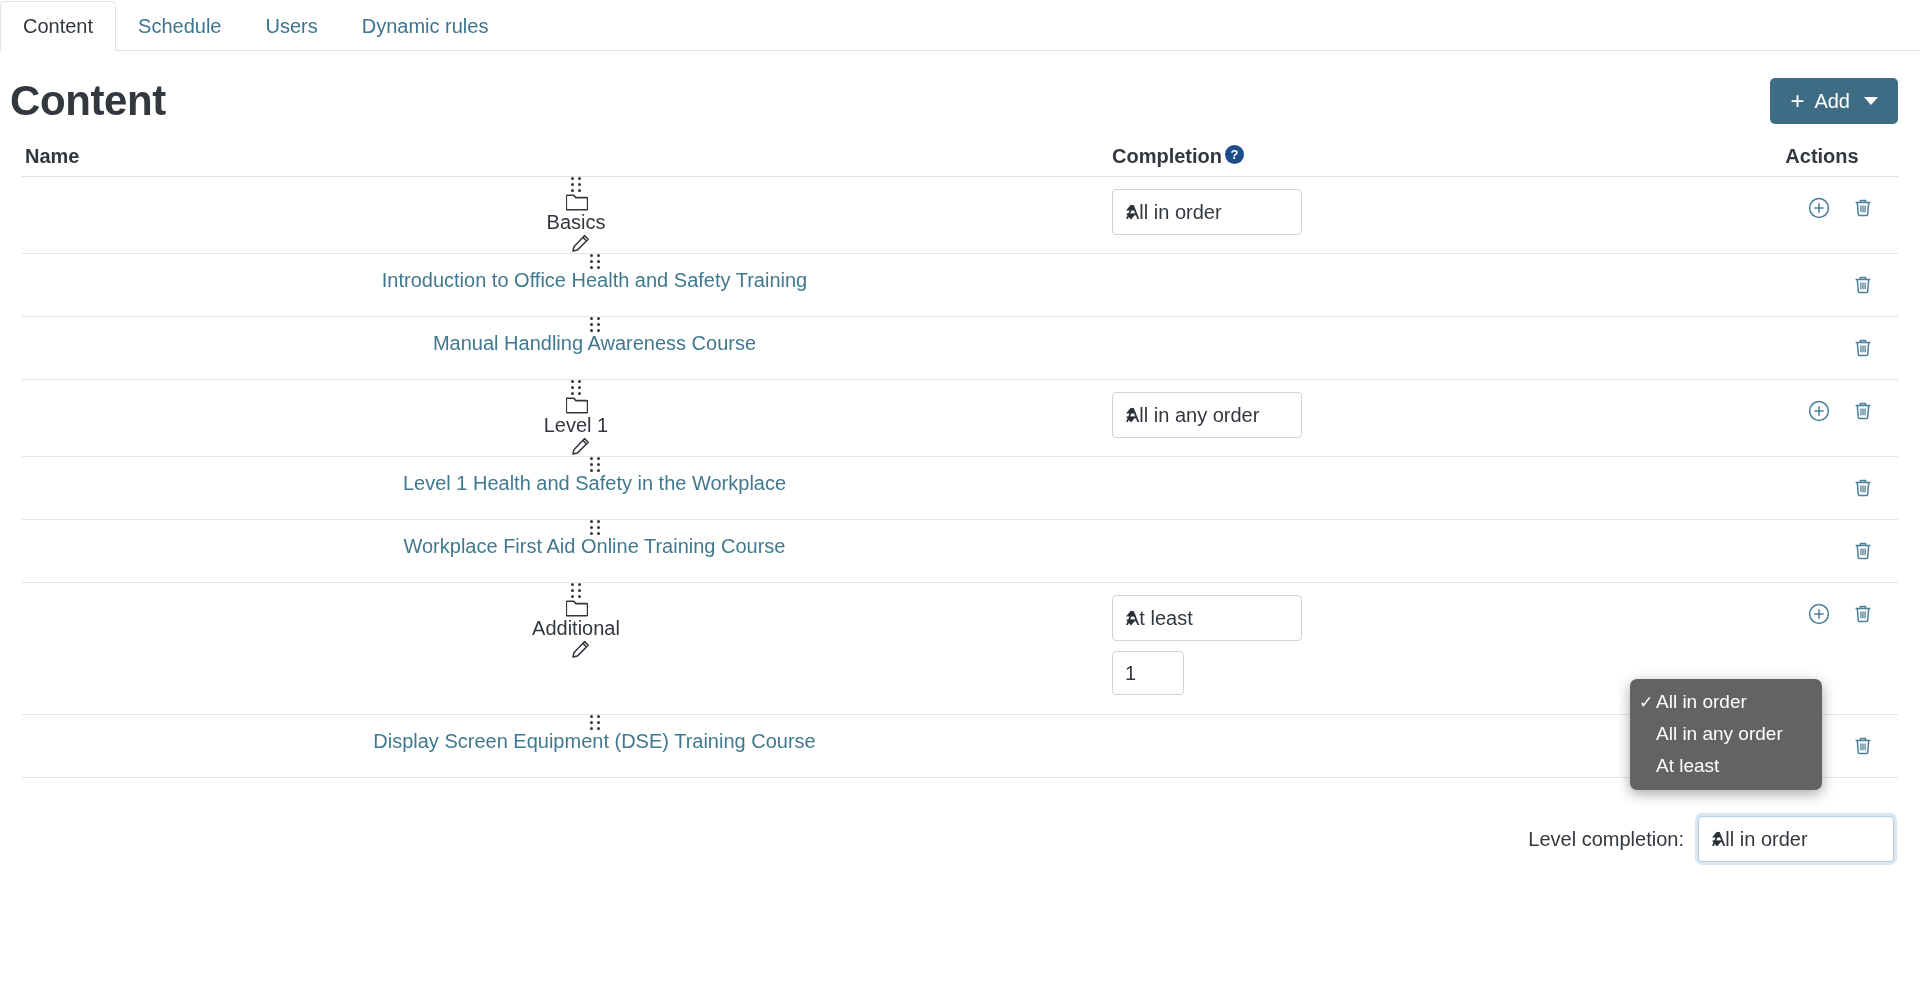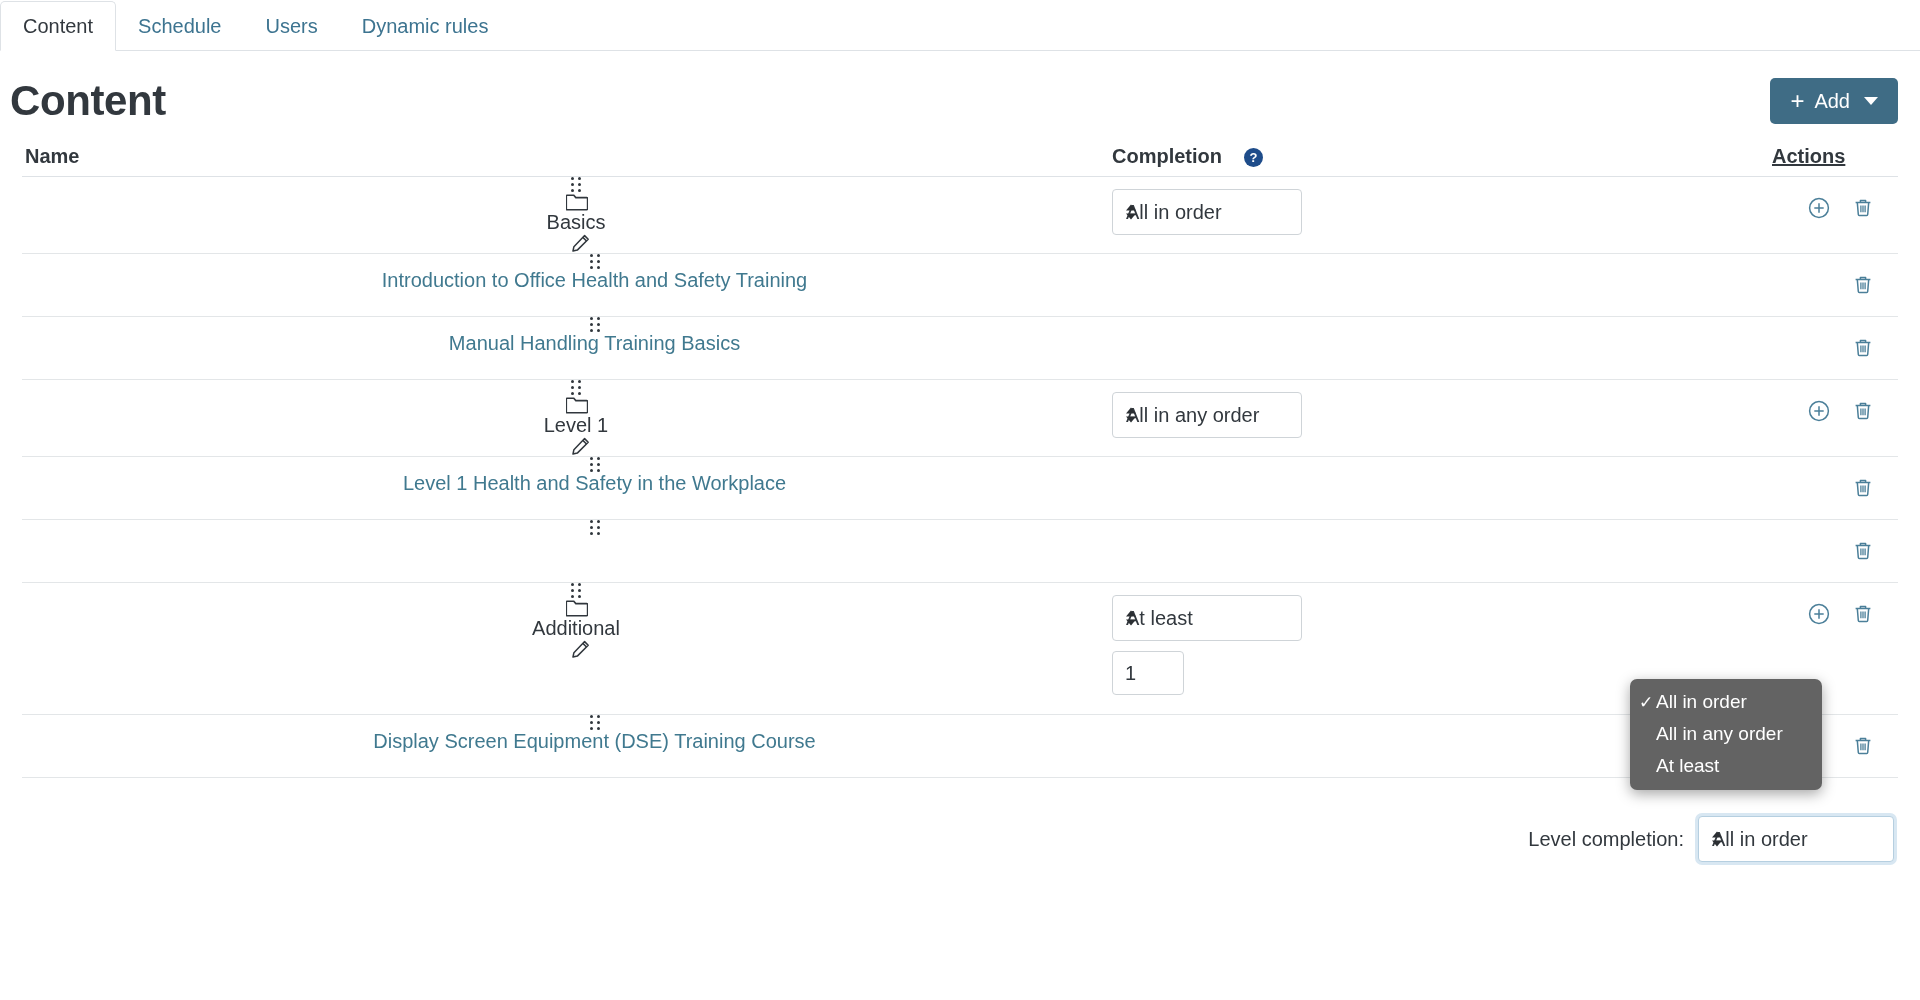--- a/index.html
+++ b/index.html
@@ -81,22 +81,22 @@
   .thead {
     display: flex; align-items: flex-end;
     height: 48px;
     font-weight: bold;
     font-size: 20px;
     color: #32383e;
     border-bottom: 1px solid #dee2e6;
     padding-bottom: 8px;
   }
   .col-name  { width: 1090px; padding-left: 3px; }
-  .col-comp  { width: 660px; display: flex; align-items: flex-end; gap: 19px; }
-  .col-act   { flex: 1; text-align: left; padding-right: 26px; text-decoration: underline; }
+  .col-comp  { width: 660px; display: flex; align-items: flex-start; }
+  .col-act   { flex: 1; text-align: center; padding-right: 26px; }
 
   .help-icon {
     display: inline-flex; align-items: center; justify-content: center;
     width: 19px; height: 19px; border-radius: 50%;
     background: #1e4c8a; color: #fff;
     font-size: 13px; font-weight: bold;
     margin-left: 3px; margin-bottom: 1px;
     font-family: "Liberation Sans", sans-serif;
     cursor: pointer;
   }
@@ -322,21 +322,21 @@
   <div class="row">
     <div class="cell-name indent-child">
       <span class="drag">
           <i></i>
           <i></i>
           <i></i>
           <i></i>
           <i></i>
           <i></i>
         </span>
-      <a class="child-link">Manual Handling Training Basics</a>
+      <a class="child-link">Manual Handling Awareness Course</a>
     </div>
     <div class="cell-comp"></div>
     <div class="cell-act">
       <span class="act-icon">
         <svg width="22" height="22" viewBox="0 0 22 22">
             <path d="M3.6 5.4h14.8M8.4 5.4V3.6h5.2v1.8M5.3 5.4l1 12.1a1 1 0 001 .9h7.4a1 1 0 001-.9l1-12.1" fill="none" stroke="#4b7f99" stroke-width="1.5" stroke-linejoin="round"></path>
             <path d="M8.9 8.6v6.6M11 8.6v6.6M13.1 8.6v6.6" stroke="#4b7f99" stroke-width="1.3"></path>
           </svg>
       </span>
     </div>
@@ -416,20 +416,21 @@
   <div class="row">
     <div class="cell-name indent-child">
       <span class="drag">
           <i></i>
           <i></i>
           <i></i>
           <i></i>
           <i></i>
           <i></i>
         </span>
+      <a class="child-link">Workplace First Aid Online Training Course</a>
     </div>
     <div class="cell-comp"></div>
     <div class="cell-act">
       <span class="act-icon">
         <svg width="22" height="22" viewBox="0 0 22 22">
             <path d="M3.6 5.4h14.8M8.4 5.4V3.6h5.2v1.8M5.3 5.4l1 12.1a1 1 0 001 .9h7.4a1 1 0 001-.9l1-12.1" fill="none" stroke="#4b7f99" stroke-width="1.5" stroke-linejoin="round"></path>
             <path d="M8.9 8.6v6.6M11 8.6v6.6M13.1 8.6v6.6" stroke="#4b7f99" stroke-width="1.3"></path>
           </svg>
       </span>
     </div>

